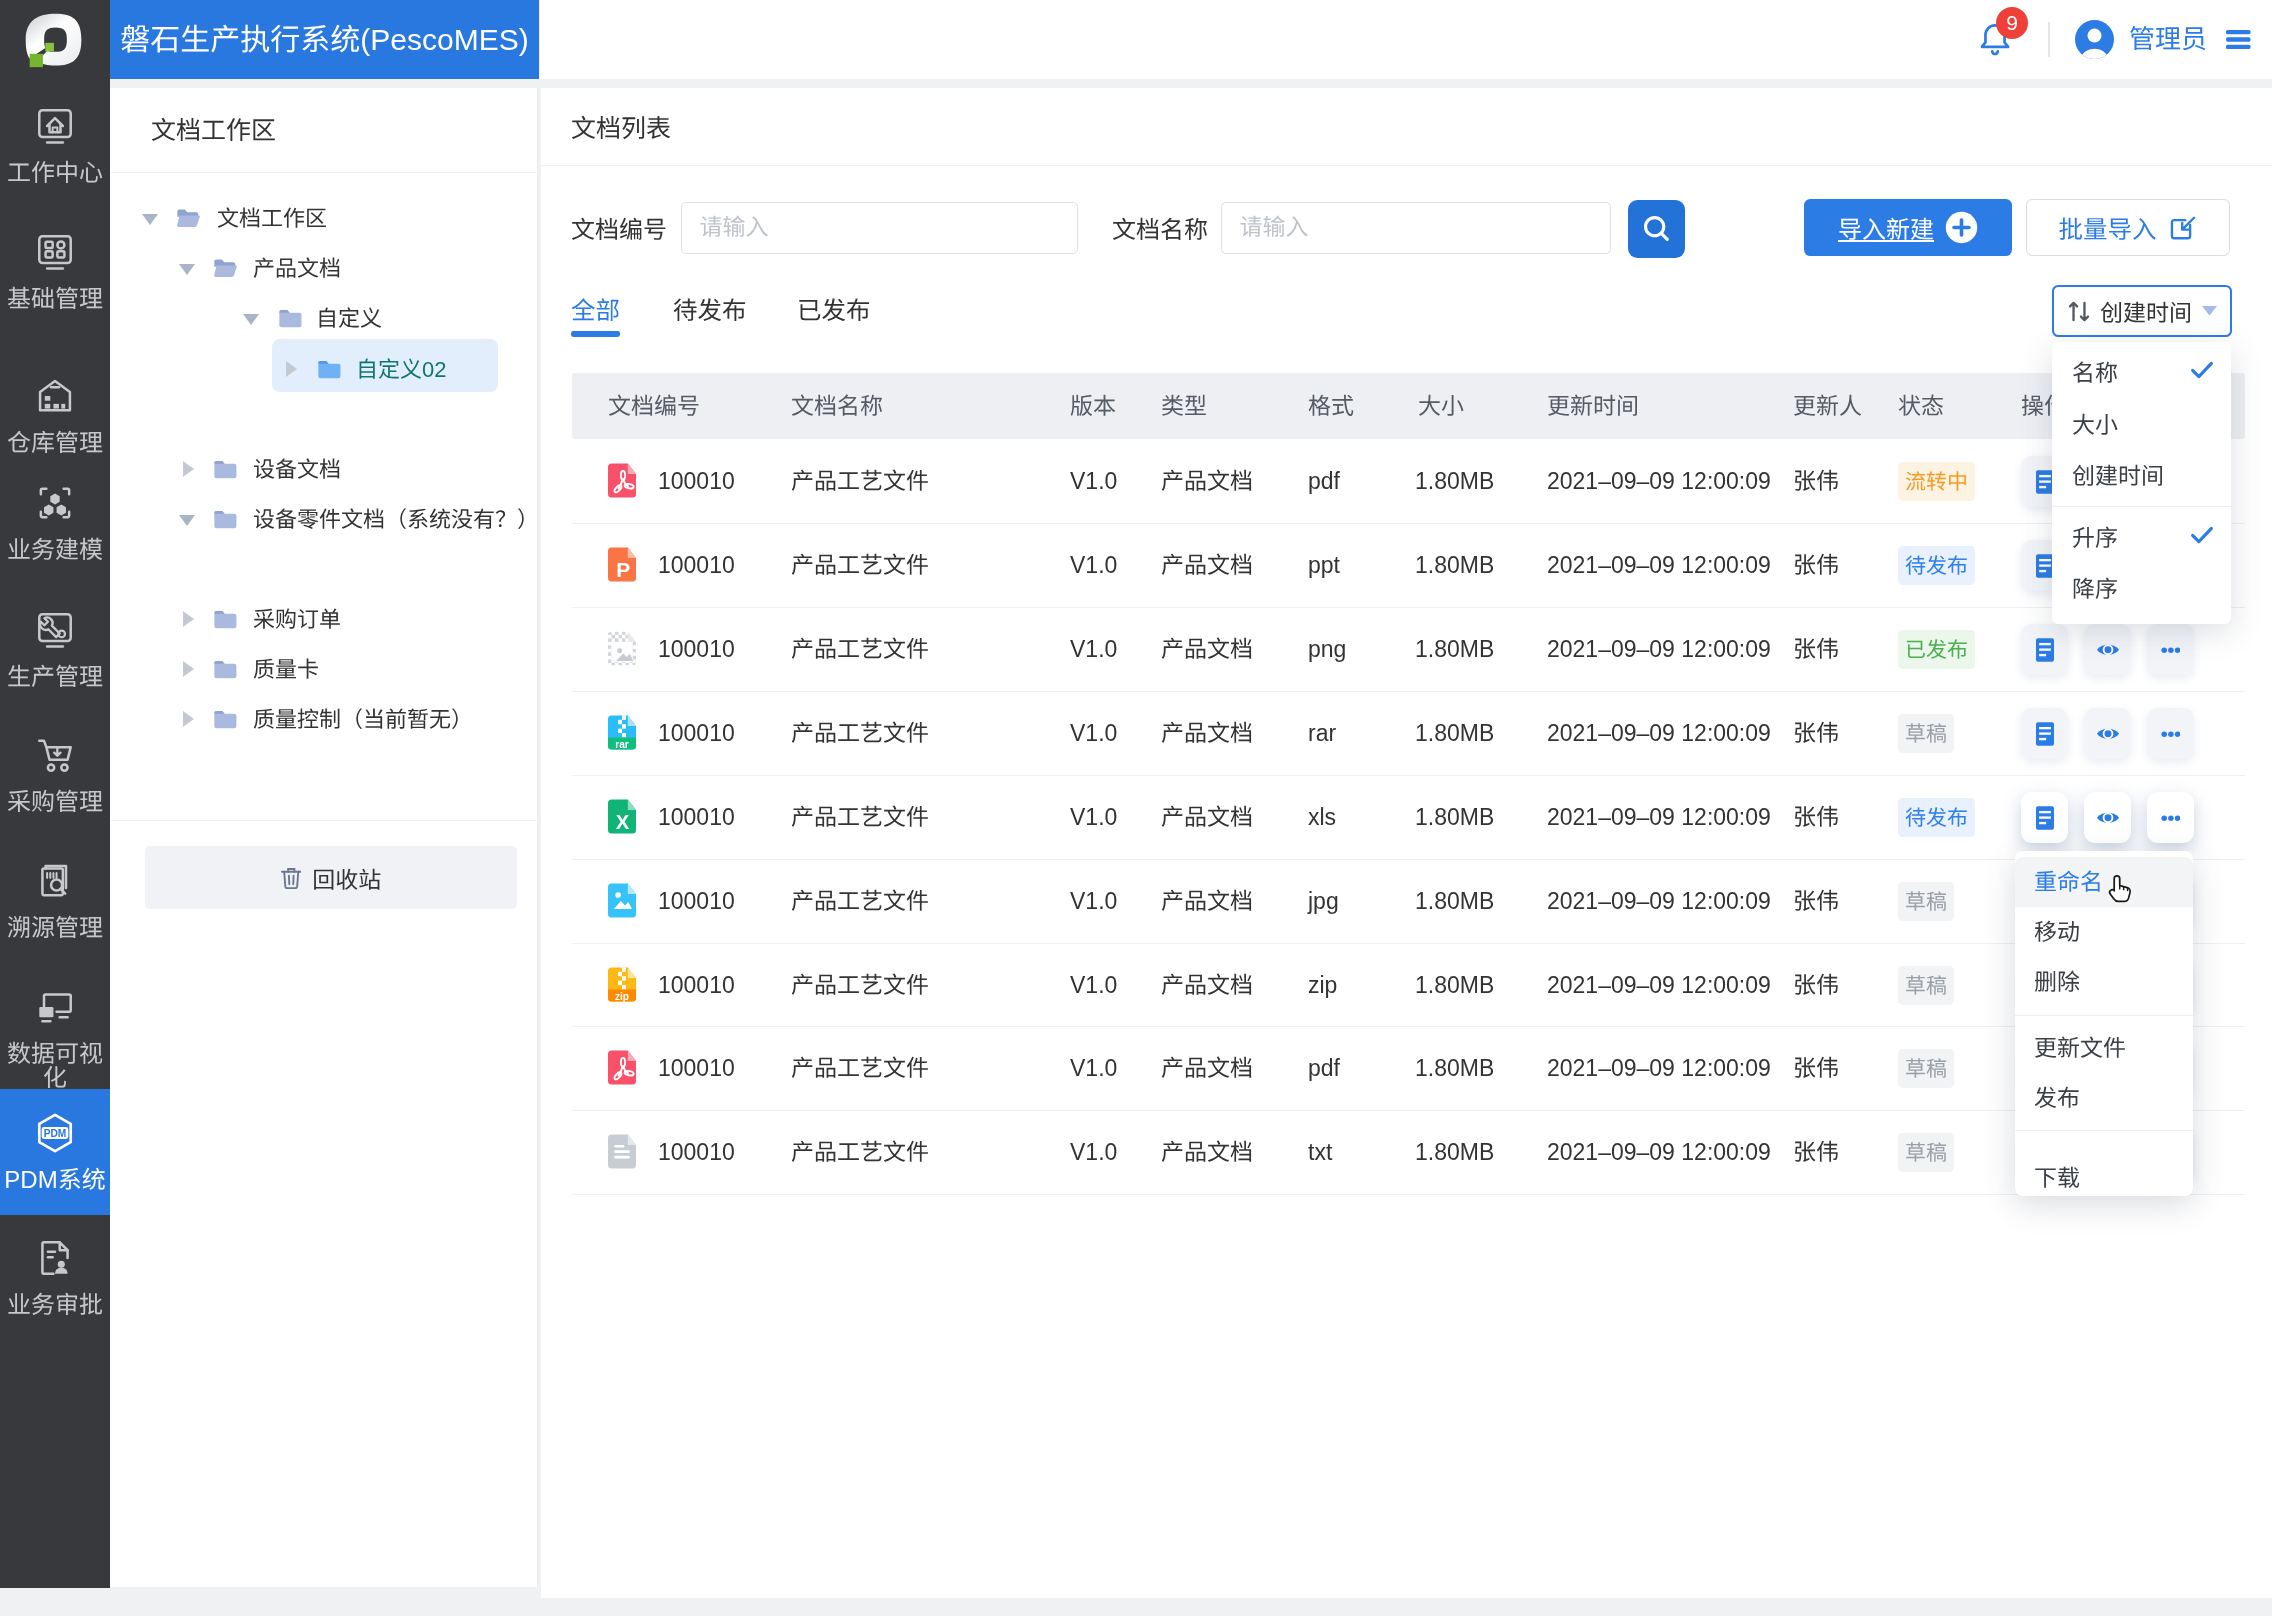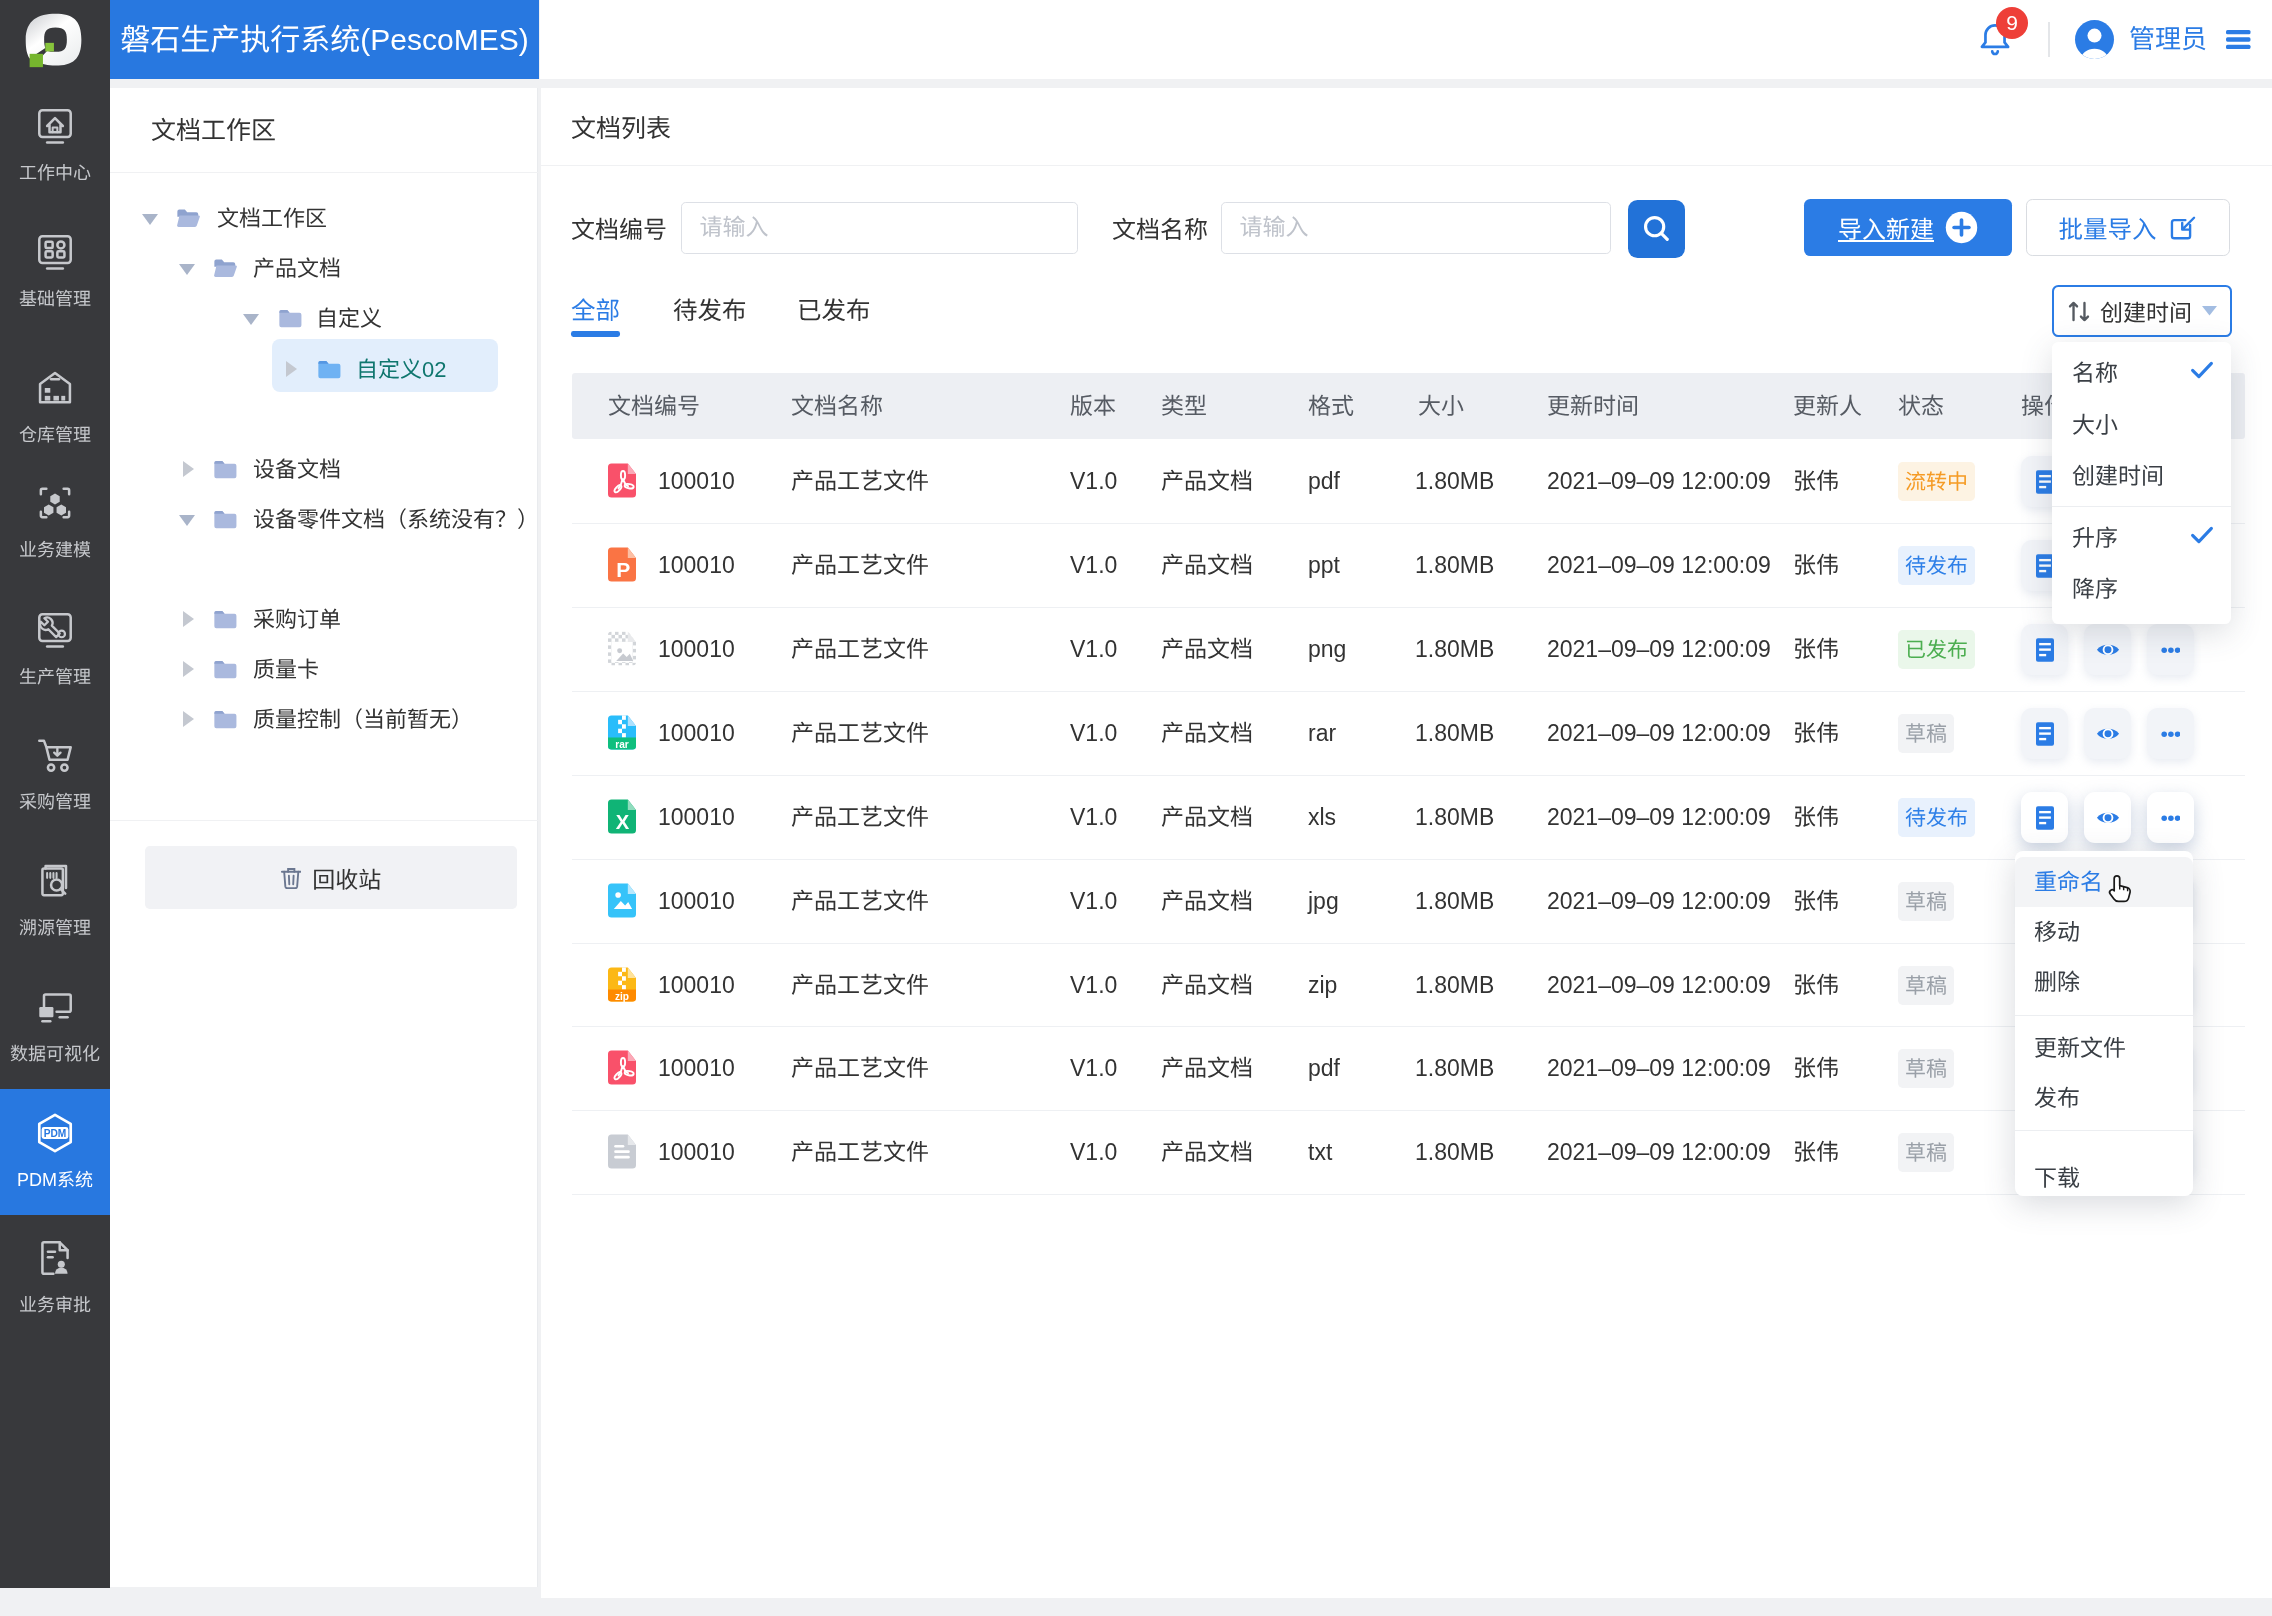--- a/index.html
+++ b/index.html
@@ -6,21 +6,21 @@
   * { margin:0; padding:0; box-sizing:border-box; }
   html,body { width:2273px; height:1616px; }
   body { font-family:"Liberation Sans", sans-serif; background:#f0f1f3; position:relative; overflow:hidden; color:#333; }
   .abs { position:absolute; }
 
   
   #sidebar { left:0; top:0; width:110px; height:1588px; background:#38393c; }
   .navitem { position:absolute; left:0; width:110px; height:126px; text-align:center; }
   .navitem svg { display:block; margin:0 auto; }
   .navitem > svg { margin-top:22px !important; }
-  .navlabel { display:block; margin-top:13.4px; line-height:24px; font-size:18px; color:#c6c8cc; letter-spacing:0; }
+  .navlabel { display:block; margin-top:13.4px; line-height:24px; font-size:24px; color:#c6c8cc; letter-spacing:0; }
   .navitem.active { background:#2878e0; }
   .navitem.active .navlabel { color:#fff; }
 
   
   #bluehead { left:110px; top:0; width:429px; height:79px; background:#2878e0; color:#fff;
     font-size:30px; line-height:79px; padding-left:10.3px; white-space:nowrap; }
 
   
   #topbar { left:540px; top:0; width:1733px; height:79px; background:#fff; }
 
@@ -144,21 +144,21 @@
     <svg width="44" height="44" viewBox="0 0 56 56" fill="none" stroke="#c6c8cc" stroke-width="3.2" stroke-linejoin="round" stroke-linecap="round">
       <rect x="8" y="8" width="40" height="34" rx="4"></rect>
         <line x1="18" y1="49" x2="38" y2="49"></line>
       <rect x="16" y="15" width="9" height="8" rx="1.5"></rect>
         <rect x="16" y="27" width="9" height="8" rx="1.5"></rect>
       <circle cx="35.5" cy="19" r="4.5"></circle>
         <rect x="31" y="27" width="9" height="8" rx="1.5"></rect>
     </svg>
       <span class="navlabel">基础管理</span>
   </div>
-  <div class="navitem" style="top:344px">
+  <div class="navitem" style="top:352px">
     <svg width="44" height="44" viewBox="0 0 56 56" fill="none" stroke="#c6c8cc" stroke-width="3.2" stroke-linejoin="round" stroke-linecap="round">
       <path d="M9 23 L28 9 L47 23 V46 H9 Z"></path>
         <line x1="23" y1="17" x2="33" y2="17"></line>
       <rect x="15" y="28" width="7" height="6" fill="#c6c8cc" stroke="none"></rect>
         <rect x="15" y="38" width="7" height="6" fill="#c6c8cc" stroke="none"></rect>
       <rect x="26" y="38" width="7" height="6" fill="#c6c8cc" stroke="none"></rect>
         <rect x="36" y="38" width="5" height="6" fill="#c6c8cc" stroke="none"></rect>
     </svg>
       <span class="navlabel">仓库管理</span>
   </div>

